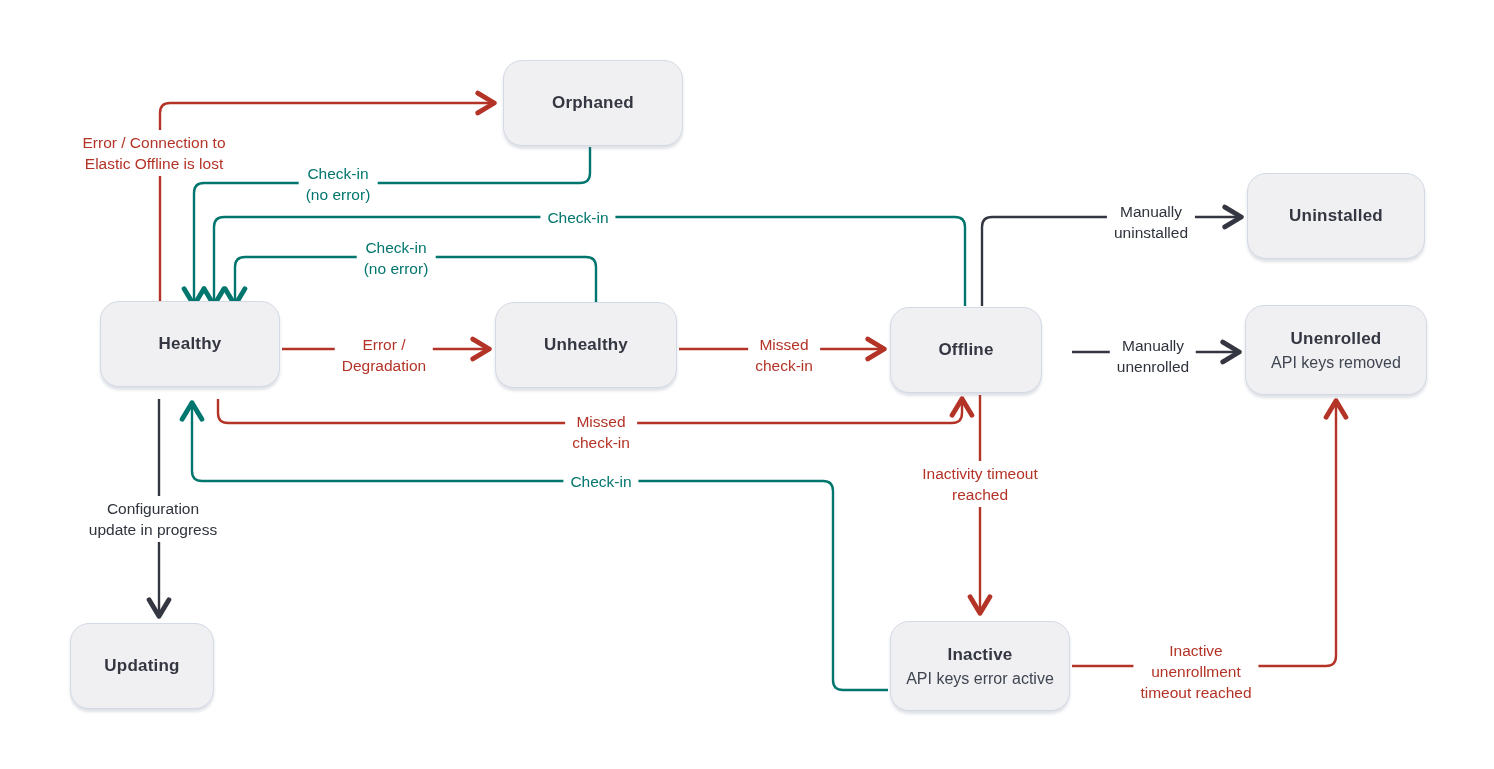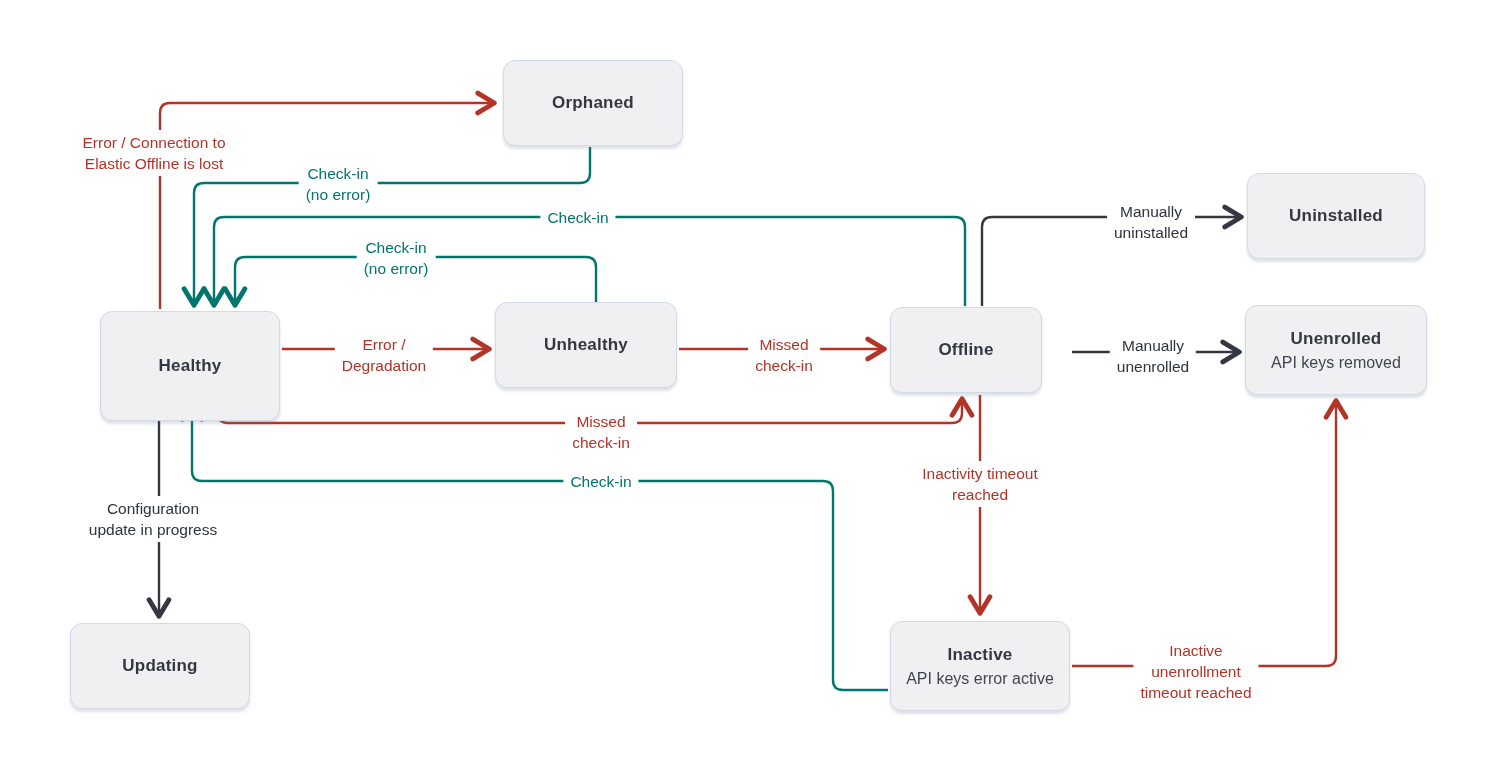--- a/index.html
+++ b/index.html
@@ -20,21 +20,21 @@
   }
   #edges{position:absolute;left:0;top:0;width:1494px;height:769px;}
   .edge{fill:none;stroke-width:2.4px;}
   .edge.red{stroke:var(--red);}
   .edge.teal{stroke:var(--teal);}
   .edge.black{stroke:var(--ink);}
   .state-box{
     position:absolute;
     background:var(--box-fill);
     border:1.5px solid var(--box-border);
-    border-radius:12px;
+    border-radius:19px;
     display:flex;flex-direction:column;
     align-items:center;justify-content:center;
     gap:5px;
     box-shadow:0 3px 3px rgba(104,117,141,0.22);
   }
   .state-title{
     color:var(--ink);
     font-weight:700;
     font-size:17px;
     letter-spacing:.2px;
@@ -104,38 +104,38 @@
   </svg>
 
   <div class="state-box" style="left:503px;top:60px;width:180px;height:86px">
     <div class="state-title">Orphaned</div>
   </div>
 
   <div class="state-box" style="left:1247px;top:173px;width:178px;height:86px">
     <div class="state-title">Uninstalled</div>
   </div>
 
-  <div class="state-box" style="left:100px;top:311px;width:180px;height:110px">
+  <div class="state-box" style="left:100px;top:301px;width:180px;height:86px">
     <div class="state-title">Healthy</div>
   </div>
 
   <div class="state-box" style="left:495px;top:302px;width:182px;height:86px">
     <div class="state-title">Unhealthy</div>
   </div>
 
   <div class="state-box" style="left:890px;top:307px;width:152px;height:86px">
     <div class="state-title">Offline</div>
   </div>
 
   <div class="state-box" style="left:1245px;top:305px;width:182px;height:90px">
     <div class="state-title">Unenrolled</div>
     <div class="state-sub">API keys removed</div>
   </div>
 
-  <div class="state-box" style="left:70px;top:623px;width:180px;height:86px">
+  <div class="state-box" style="left:70px;top:623px;width:144px;height:86px">
     <div class="state-title">Updating</div>
   </div>
 
   <div class="state-box" style="left:890px;top:621px;width:180px;height:90px">
     <div class="state-title">Inactive</div>
     <div class="state-sub">API keys error active</div>
   </div>
 
   <div class="elabel red" style="left:154px;top:153px">
     <div>Error / Connection to</div>

